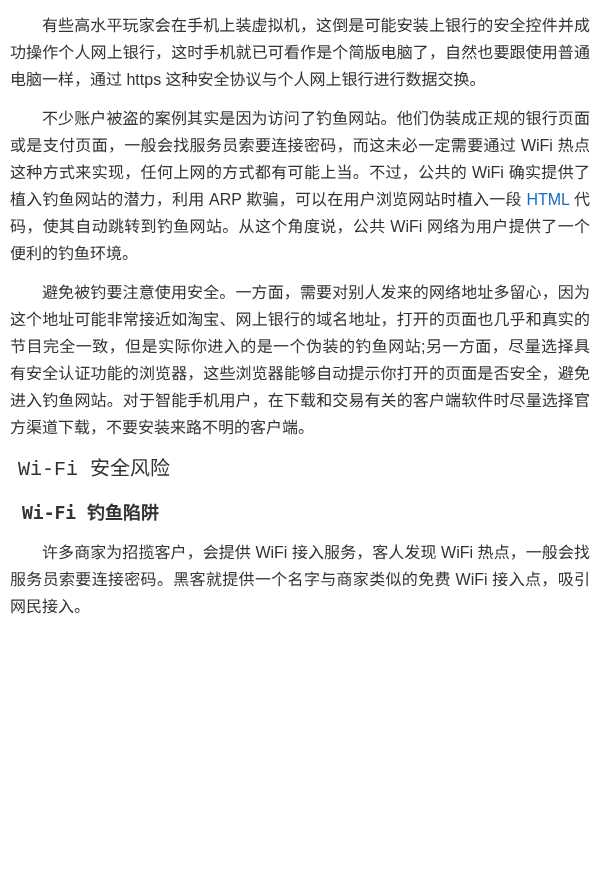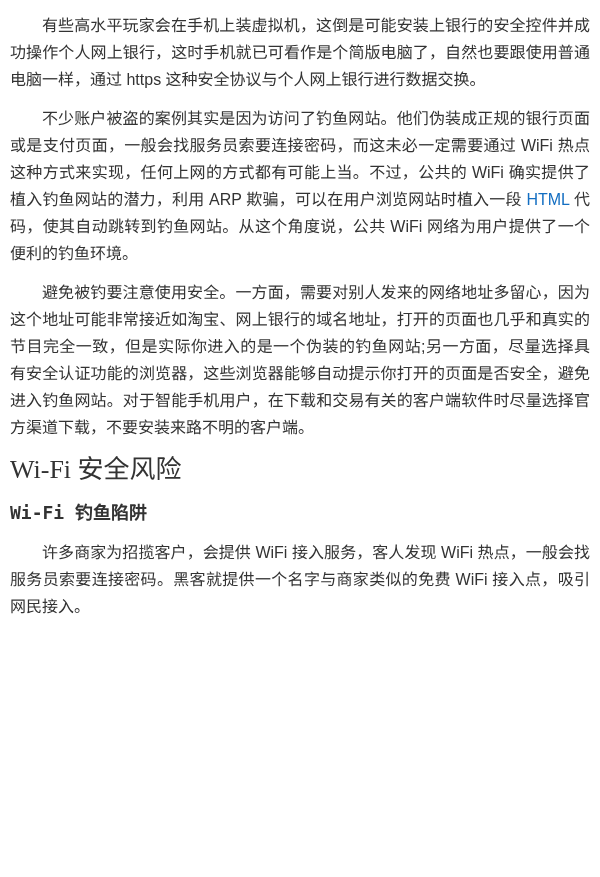--- a/index.html
+++ b/index.html
@@ -33,35 +33,35 @@
     cursor:pointer;
   }
   .ref-sup{
     font-weight:700;
     font-size:12px;
     margin-left:8px;
     color:var(--text);
     cursor:pointer;
   }
   h2.section-title{
-    font-family:Liberation Serif, serif;
-    font-size:26px;
+    font-family:Liberation Mono, monospace;
+    font-size:20px;
     line-height:34px;
     font-weight:500;
     color:var(--text);
-    margin:0 0 14px 0;
+    margin:0 0 14px 8px;
     text-indent:0;
   }
   h3.subsection-title{
     font-family:"DejaVu Sans Mono","Liberation Mono",monospace;
     font-size:18px;
     line-height:24px;
     font-weight:600;
     color:var(--text);
-    margin:0 0 14px 0;
+    margin:0 0 14px 12px;
     text-indent:0;
   }
 </style>
 </head>
 <body style="background: rgb(255, 255, 255);">
 
 <div class="article">
 
   <p>有些高水平玩家会在手机上装虚拟机，这倒是可能安装上银行的安全控件并成功操作个人网上银行，这时手机就已可看作是个简版电脑了，自然也要跟使用普通电脑一样，通过 https 这种安全协议与个人网上银行进行数据交换。</p>
 

